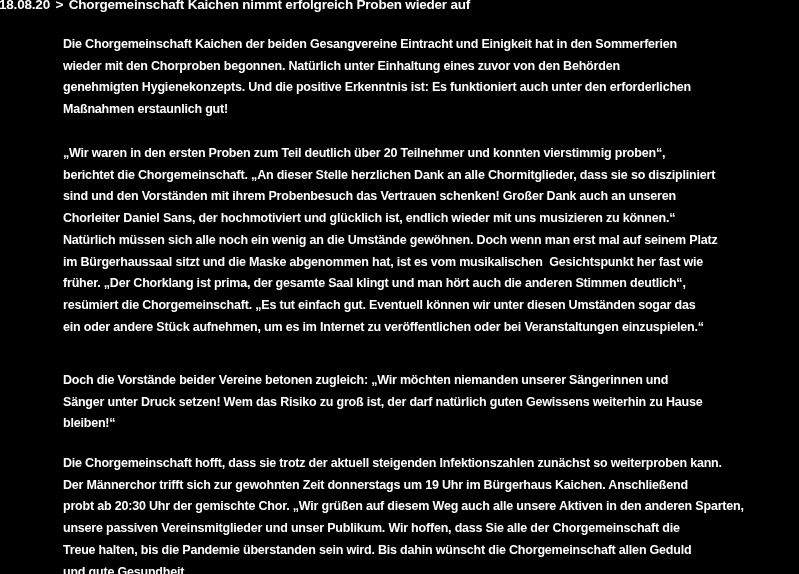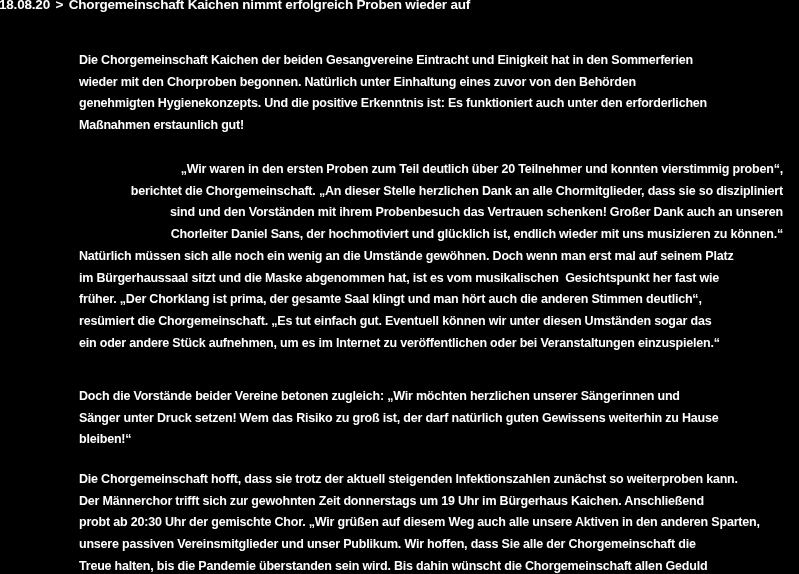--- a/index.html
+++ b/index.html
@@ -28,30 +28,30 @@
     white-space: nowrap;
     font-weight: bold;
   }
   .headline .sep {
     padding: 0 2px;
   }
   .para {
     position: absolute;
     left: 63px;
     right: 0;
-    margin: 16px;
+    margin: 0;
     font-size: 12.5px;
     letter-spacing: -0.2px;
     line-height: 21.7px;
     white-space: pre;      
     overflow: hidden;      
     font-weight: bold;
   }
   .para-1 { top: 34px; }
-  .para-2 { top: 143px; text-align: right; }
+  .para-2 { top: 143px; }
   .para-3 { top: 230px; }
   .para-4 { top: 370px; }
   .para-5 { top: 453px; }
 </style>
 </head>
 <body>
 
 <div>
 
   <h1 class="headline"><span>18.08.20</span> <span class="sep">&gt;</span> <span>Chorgemeinschaft Kaichen nimmt erfolgreich Proben wieder auf</span></h1>
@@ -65,21 +65,21 @@
 berichtet die Chorgemeinschaft. „An dieser Stelle herzlichen Dank an alle Chormitglieder, dass sie so diszipliniert
 sind und den Vorständen mit ihrem Probenbesuch das Vertrauen schenken! Großer Dank auch an unseren
 Chorleiter Daniel Sans, der hochmotiviert und glücklich ist, endlich wieder mit uns musizieren zu können.“</p>
 
   <p class="para para-3">Natürlich müssen sich alle noch ein wenig an die Umstände gewöhnen. Doch wenn man erst mal auf seinem Platz
 im Bürgerhaussaal sitzt und die Maske abgenommen hat, ist es vom musikalischen  Gesichtspunkt her fast wie
 früher. „Der Chorklang ist prima, der gesamte Saal klingt und man hört auch die anderen Stimmen deutlich“,
 resümiert die Chorgemeinschaft. „Es tut einfach gut. Eventuell können wir unter diesen Umständen sogar das
 ein oder andere Stück aufnehmen, um es im Internet zu veröffentlichen oder bei Veranstaltungen einzuspielen.“</p>
 
-  <p class="para para-4">Doch die Vorstände beider Vereine betonen zugleich: „Wir möchten herzlichen unserer Sängerinnen und
+  <p class="para para-4">Doch die Vorstände beider Vereine betonen zugleich: „Wir möchten niemanden unserer Sängerinnen und
 Sänger unter Druck setzen! Wem das Risiko zu groß ist, der darf natürlich guten Gewissens weiterhin zu Hause
 bleiben!“</p>
 
   <p class="para para-5">Die Chorgemeinschaft hofft, dass sie trotz der aktuell steigenden Infektionszahlen zunächst so weiterproben kann.
 Der Männerchor trifft sich zur gewohnten Zeit donnerstags um 19 Uhr im Bürgerhaus Kaichen. Anschließend
 probt ab 20:30 Uhr der gemischte Chor. „Wir grüßen auf diesem Weg auch alle unsere Aktiven in den anderen Sparten,
 unsere passiven Vereinsmitglieder und unser Publikum. Wir hoffen, dass Sie alle der Chorgemeinschaft die
 Treue halten, bis die Pandemie überstanden sein wird. Bis dahin wünscht die Chorgemeinschaft allen Geduld
 und gute Gesundheit,</p>
 

